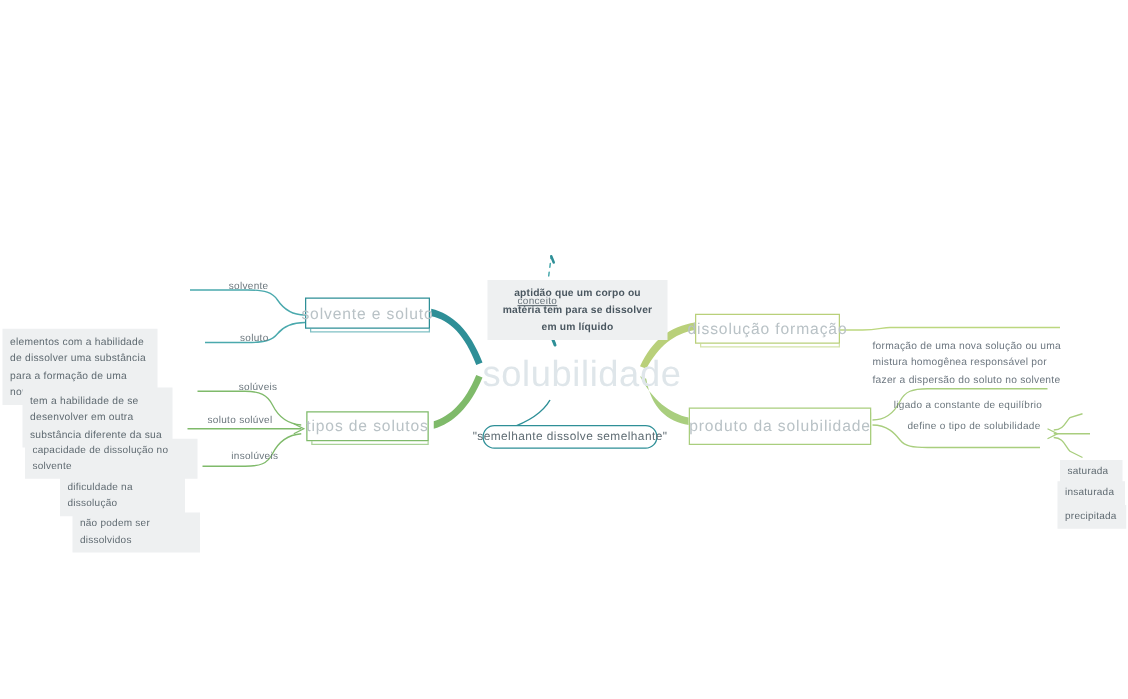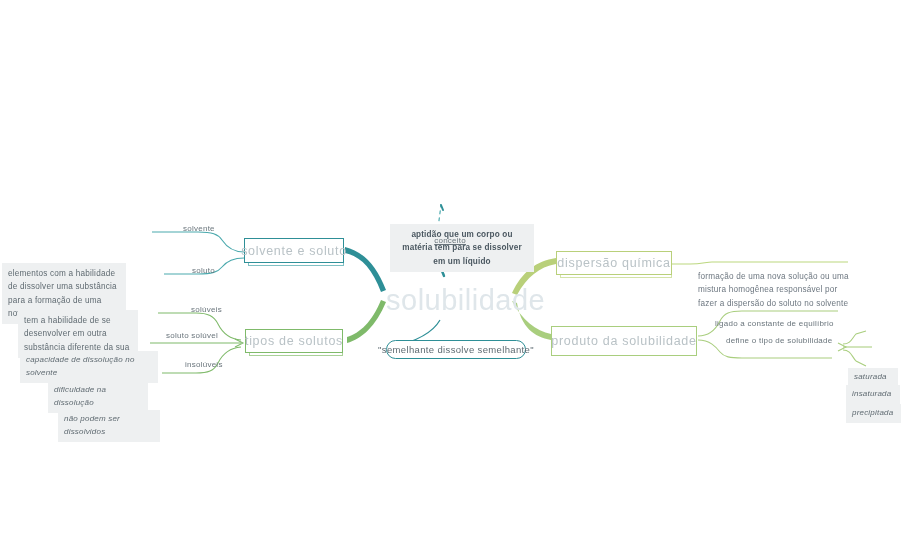--- a/index.html
+++ b/index.html
@@ -90,34 +90,33 @@
     padding: 4px 6px;
     margin-top: 44px;
   }
   .note-box.plain {
     background: transparent;
     padding: 0;
   }
   .note-box.tiny {
     font-size: 8px;
     padding: 3px 6px;
-    font-style: italic;
   }
 
   
   .edge-label {
     position: absolute;
     font-size: 8px;
     letter-spacing: 0.25px;
     color: #6a757c;
     white-space: nowrap;
     background: transparent;
   }
   .edge-label.center {
-    text-align: right;
+    text-align: left;
     text-decoration: underline;
   }
 </style>
 </head>
 <body>
 
 <div id="canvas">
 
   <svg id="edges" viewBox="0 0 902 559" xmlns="http://www.w3.org/2000/svg">
 
@@ -176,21 +175,21 @@
   <div class="edge-label" style="left:191px; top:305px;">solúveis</div>
   <div class="note-box tiny" style="left:20px; top:307px; width:138px;">capacidade de dissolução no solvente</div>
 
   <div class="edge-label" style="left:166px; top:331px;">soluto solúvel</div>
   <div class="note-box tiny" style="left:48px; top:337px; width:100px;">dificuldade na dissolução</div>
 
   <div class="edge-label" style="left:185px; top:360px;">insolúveis</div>
   <div class="note-box tiny" style="left:58px; top:366px; width:102px;">não podem ser dissolvidos</div>
 
   <div class="branch-shadow" style="left:560px; top:255px; width:112px; height:23px; border-color:#d3e3a8;"></div>
-  <div class="branch-box" style="left:556px; top:251px; width:116px; height:24px; border-color:#b9d07a;">dispersão química</div>
+  <div class="branch-box" style="left:556px; top:251px; width:116px; height:24px; border-color:#b9d07a;">dissolução formação</div>
 
   <div class="note-box plain" style="left:698px; top:226px; width:160px; color:#6d7780;">formação de uma nova solução ou uma mistura homogênea responsável por fazer a dispersão do soluto no solvente</div>
 
   <div class="branch-shadow" style="left:555px; top:330px; width:142px; height:23px; border-color:#cde2ae;"></div>
   <div class="branch-box" style="left:551px; top:326px; width:146px; height:30px; border-color:#a9ce7e;">produto da solubilidade</div>
 
   <div class="edge-label" style="left:715px; top:303px;margin-top:16px;">ligado a constante de equilíbrio</div>
   <div class="edge-label" style="left:726px; top:336px;">define o tipo de solubilidade</div>
 
   <div class="note-box tiny" style="left:848px; top:324px; width:50px;">saturada</div>

